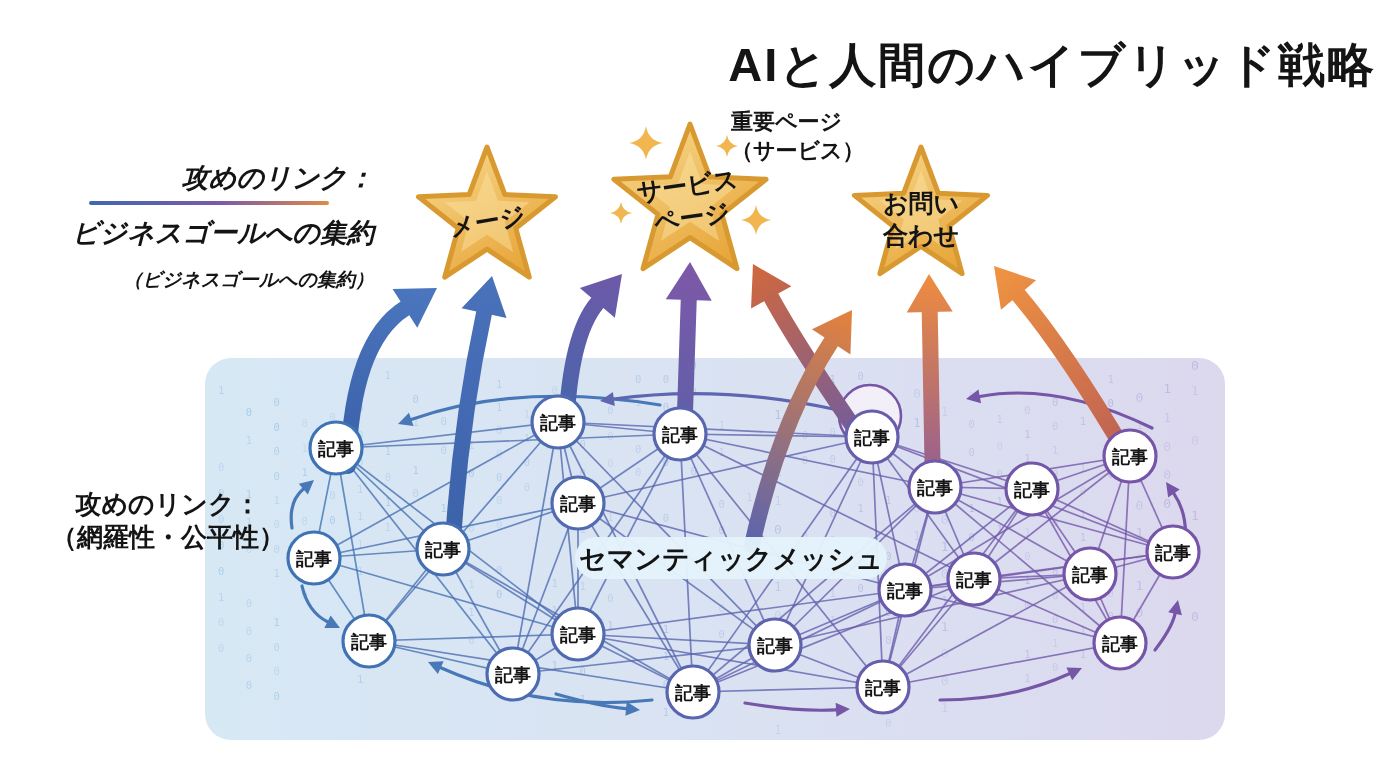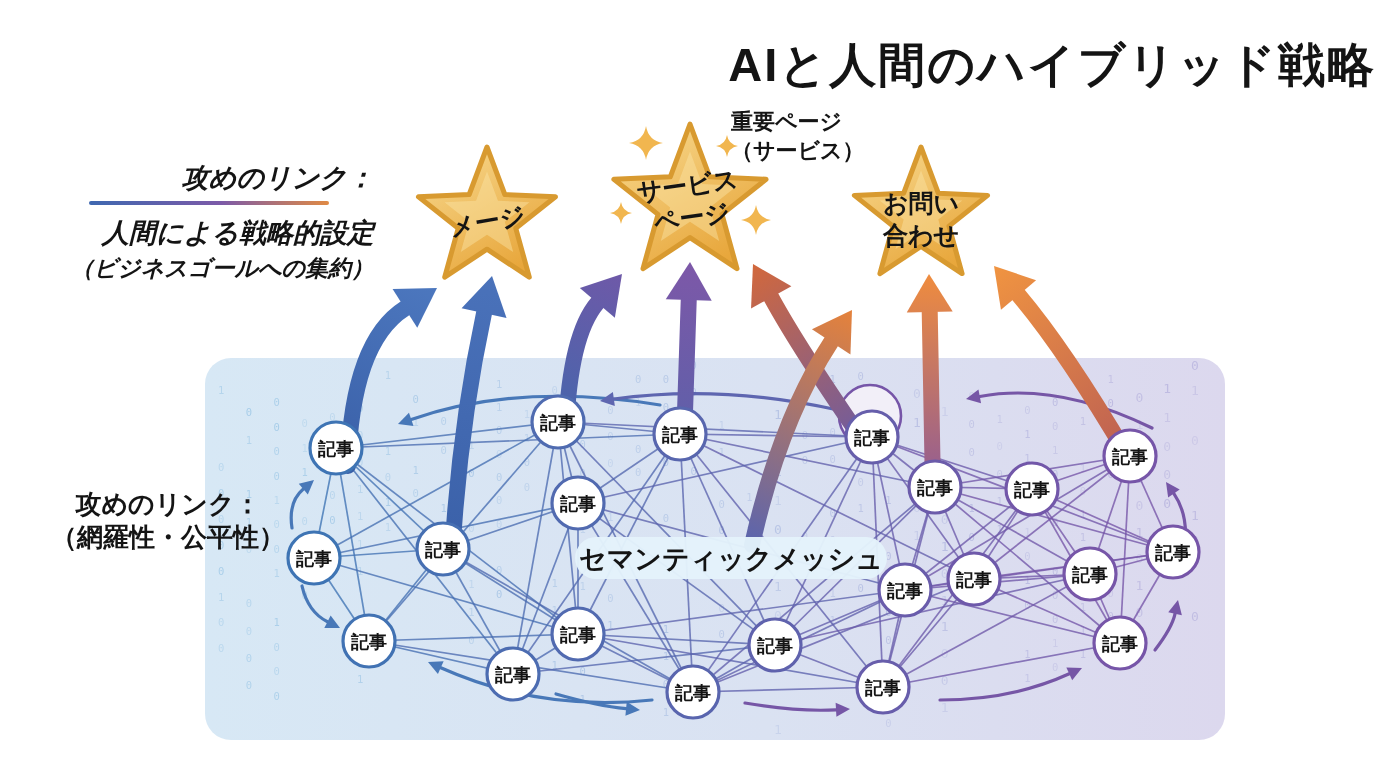--- a/index.html
+++ b/index.html
@@ -5,21 +5,21 @@
   html,body{margin:0;padding:0;background:#ffffff;}
   .canvas{position:relative;width:1376px;height:768px;background:#ffffff;overflow:hidden;
           font-family:"Liberation Sans",sans-serif;color:#141414;}
   svg.diagram{position:absolute;left:0;top:0;width:1376px;height:768px;}
   .overlay{position:absolute;z-index:5;}
   .title{left:0;right:0;top:34px;text-align:right;font-size:47px;font-weight:800;letter-spacing:2px;}
   .attack{left:44px;top:160px;width:330px;text-align:right;font-style:italic;}
   .attack .heading{font-size:27px;font-weight:800;}
   .attack .underline{height:4px;width:240px;margin:5px auto 10px;border-radius:2px;}
   .attack .line1{font-size:27px;font-weight:800;}
-  .attack .line2{font-size:23px;font-weight:800;margin-top:2px;}
+  .attack .line2{font-size:19px;font-weight:800;margin-top:16px;}
   .defense{left:22px;top:488px;width:292px;text-align:center;}
   .defense div{font-size:26px;font-weight:800;line-height:1.26;}
   .note{left:731px;top:108px;width:210px;}
   .note div{font-size:22px;font-weight:800;line-height:1.3;}
 </style>
 </head>
 <body>
 
 <div class="canvas">
   <svg class="diagram" id="diagram" viewBox="0 0 1376 768">
@@ -593,21 +593,21 @@
       <path d="M0,-11 Q 1.54,-1.54 11,0 Q 1.54,1.54 0,11 Q -1.54,1.54 -11,0 Q -1.54,-1.54 0,-11 Z" transform="translate(727,146)" fill="#F1B64F"></path>
       <path d="M0,-11 Q 1.54,-1.54 11,0 Q 1.54,1.54 0,11 Q -1.54,1.54 -11,0 Q -1.54,-1.54 0,-11 Z" transform="translate(621,213)" fill="#F1B64F"></path>
       <path d="M0,-15 Q 2.1,-2.1 15,0 Q 2.1,2.1 0,15 Q -2.1,2.1 -15,0 Q -2.1,-2.1 0,-15 Z" transform="translate(756,220)" fill="#F1B64F"></path>
     </svg>
 
   <div class="overlay title">AIと人間のハイブリッド戦略</div>
 
   <div class="overlay attack">
     <div class="heading">攻めのリンク：</div>
     <div class="underline" style="background: linear-gradient(90deg, rgb(62, 104, 176), rgb(124, 90, 168) 55%, rgb(224, 138, 68));"></div>
-    <div class="line1">人間による戦略的設定</div>
+    <div class="line1">ビジネスゴールへの集約</div>
     <div class="line2">（ビジネスゴールへの集約）</div>
   </div>
 
   <div class="overlay defense">
     <div>攻めのリンク：</div>
     <div>（網羅性・公平性）</div>
   </div>
 
   <div class="overlay note">
     <div>重要ページ</div>

